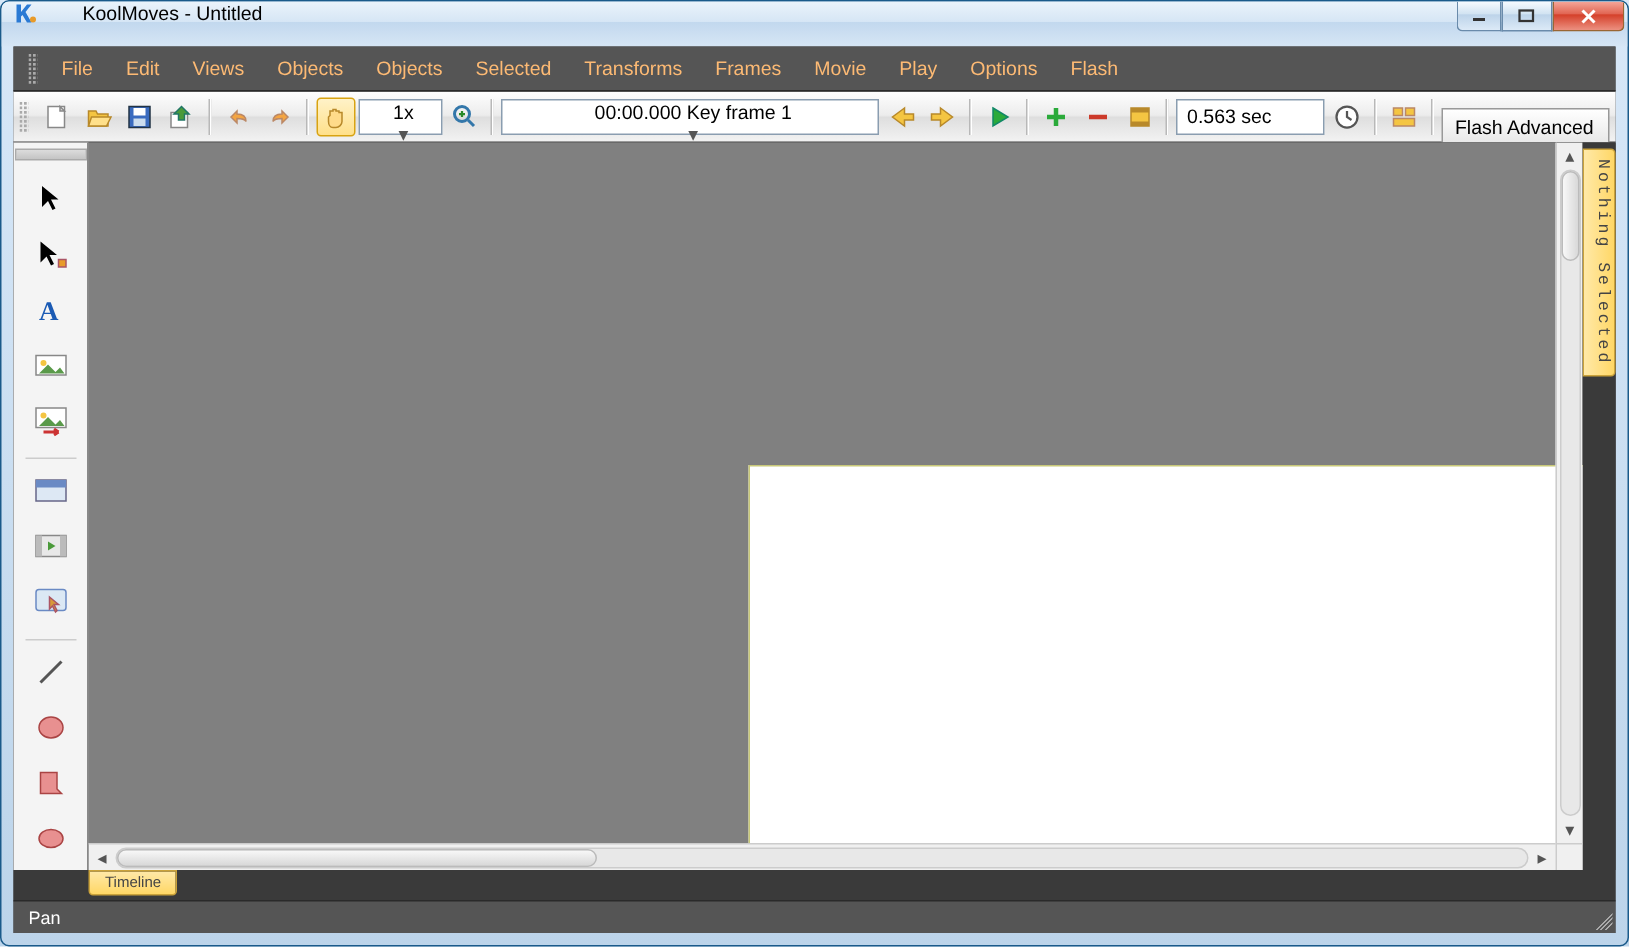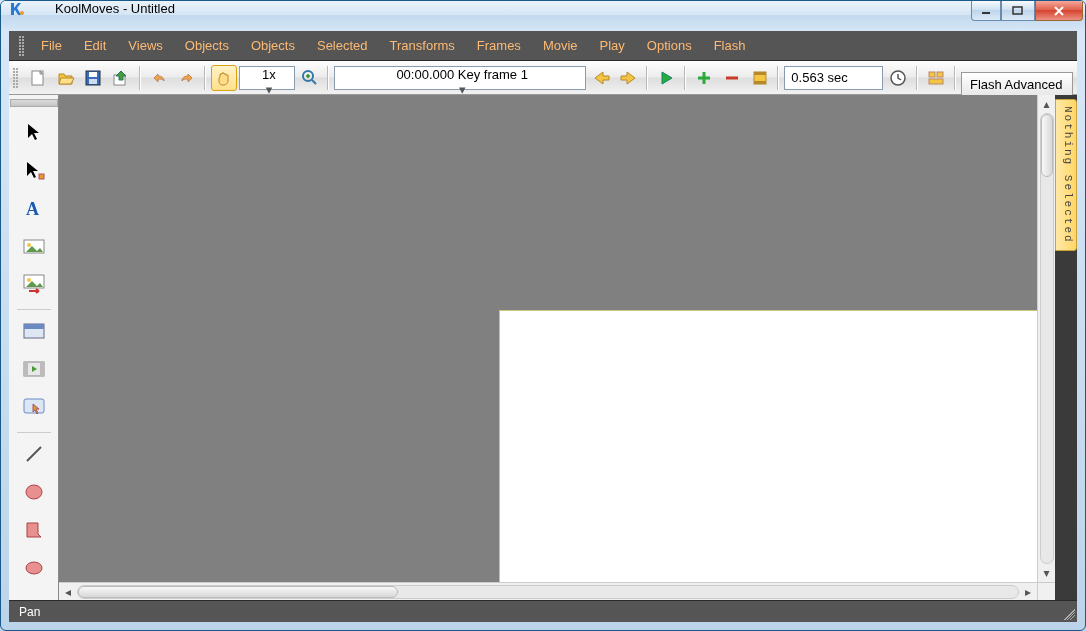--- a/index.html
+++ b/index.html
@@ -499,19 +499,22 @@
           <div class="arrow">▾</div>
         </div>
         <div class="corner"></div>
       </div>
       <div class="sidepanel">
         <div class="side-tab">Nothing Selected</div>
       </div>
     </div>
   </div>
 
+  <div class="bottom-tabs">
+    <div class="bottom-tab">Timeline</div>
+  </div>
 
   <div class="statusbar">
     <span>Pan</span>
     <div class="resize-grip"></div>
   </div>
 
 </div>
 
 </body></html>

